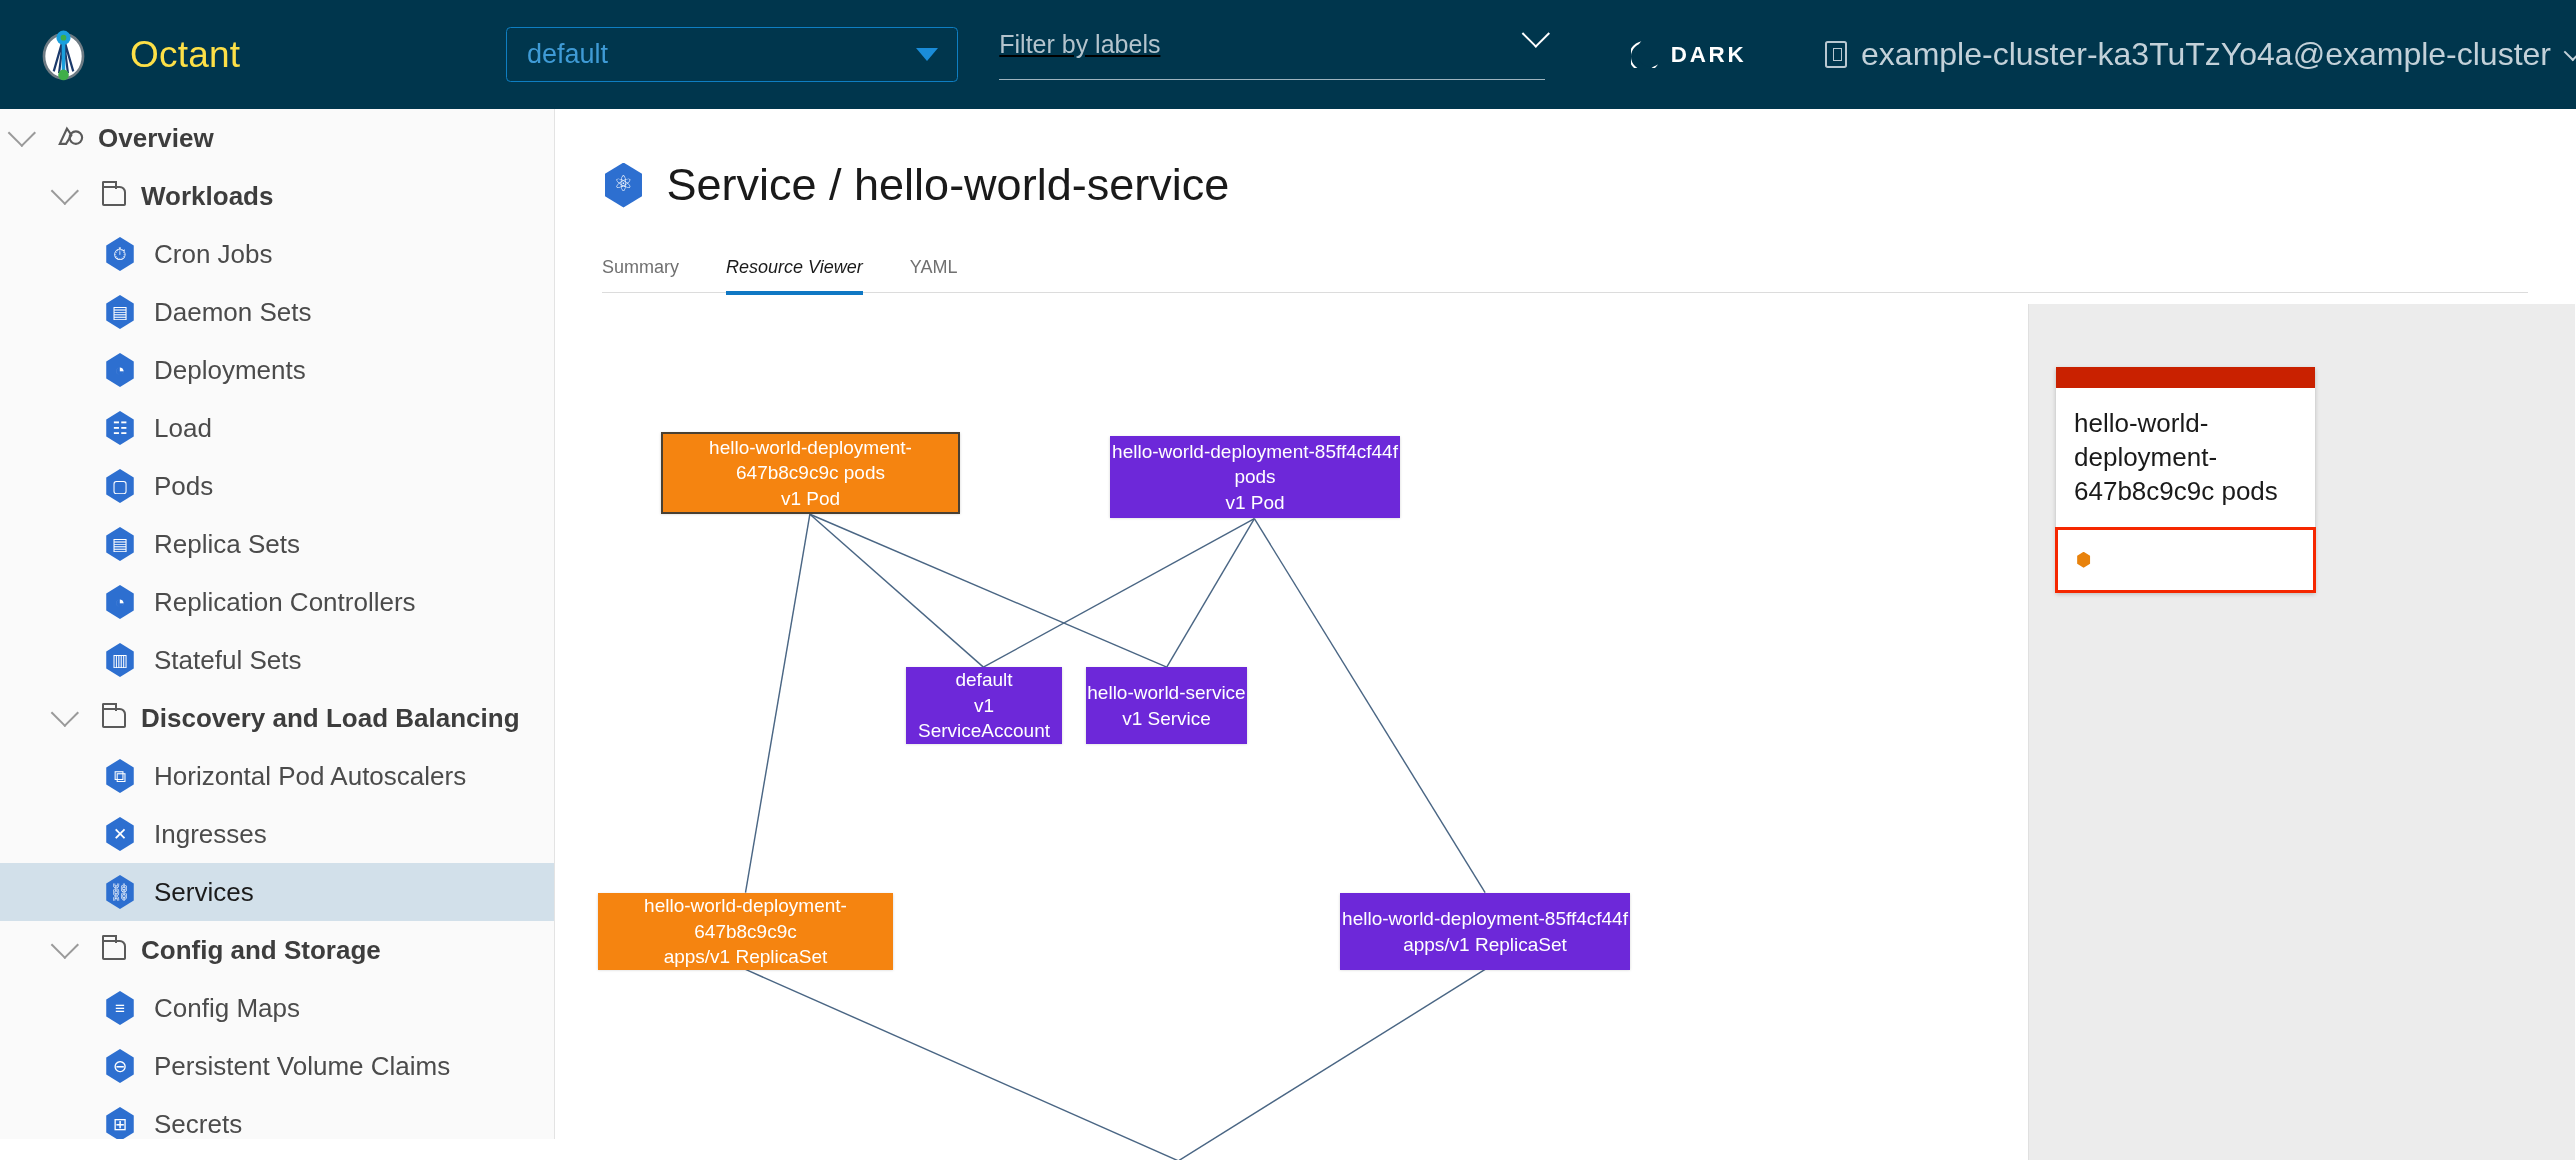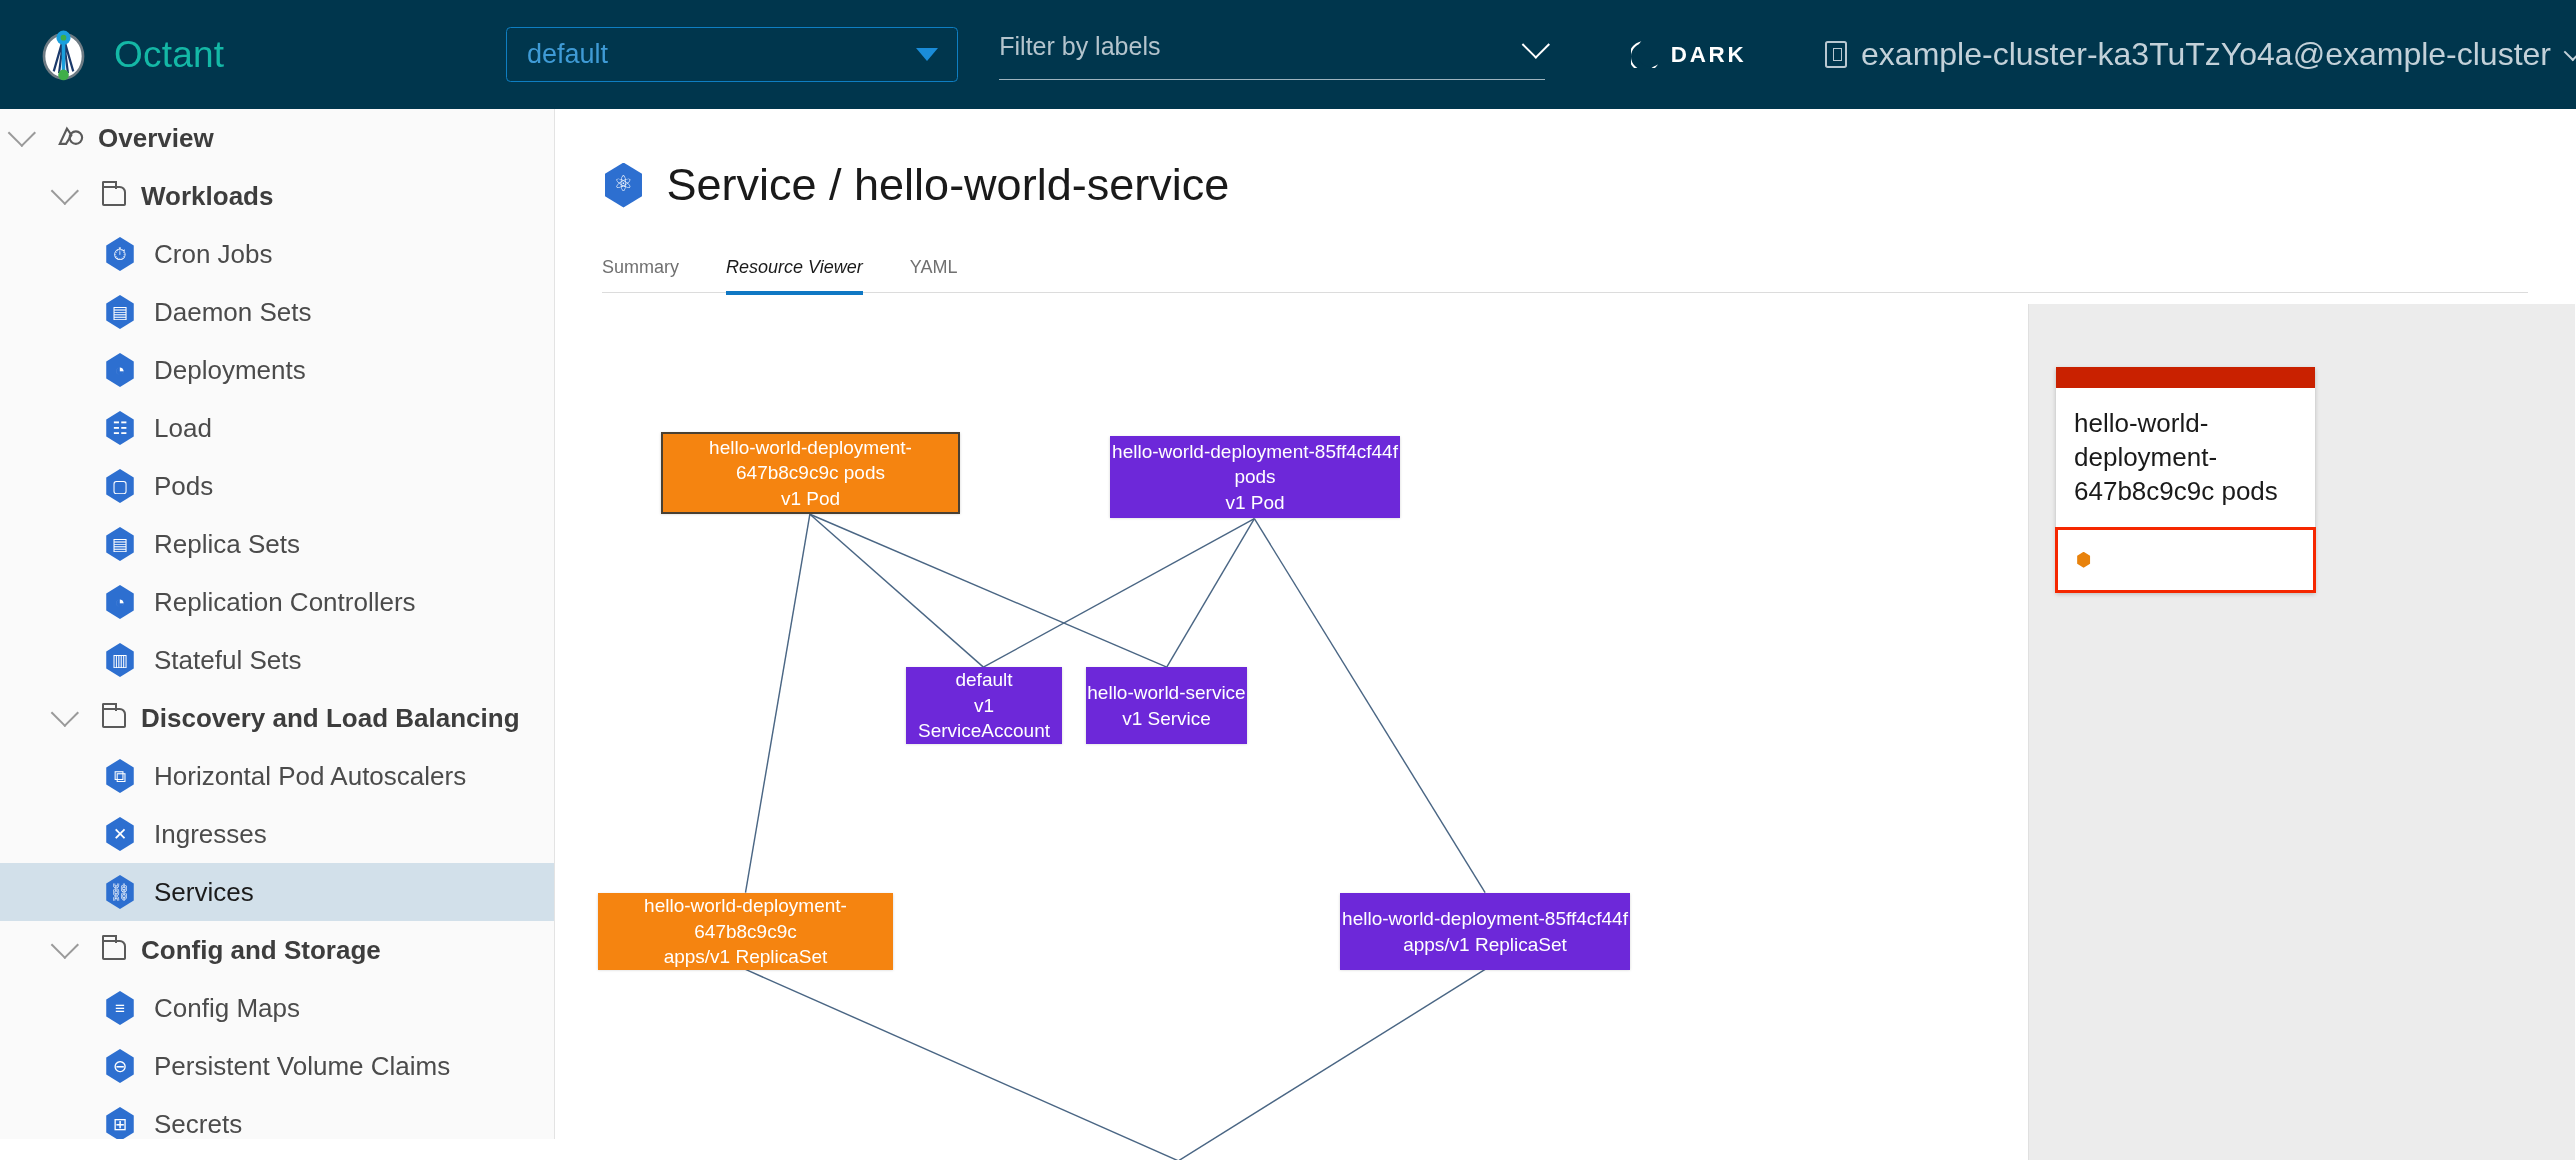--- a/index.html
+++ b/index.html
@@ -13,44 +13,45 @@
   
   .topbar {
     position: absolute; top: 0; left: 0;
     width: 2576px; height: 109px;
     background: #00364d;
     display: flex; align-items: center;
   }
   .brand { display: flex; align-items: center; margin-left: 36px; width: 519px; }
   .brand-logo { width: 55px; height: 55px; position: relative; flex: none; }
   .brand-name {
-    color: #14b8a6; font-size: 37px; font-weight: 400;
-    margin-left: 23px; letter-spacing: 0.2px;
+    color: #fde047; font-size: 37px; font-weight: 400;
+    margin-left: 39px; letter-spacing: 0.2px;
   }
 
   .ns-select {
     width: 452px; height: 55px;
     border: 1.8px solid #0e7ec2; border-radius: 4.5px;
     background: transparent;
     display: flex; align-items: center;
     padding: 0 19.7px; margin-left: 27px; flex: none;
   }
   .ns-select-value { color: #3f9bd6; font-size: 27px; flex: 1; }
   .ns-caret {
     width: 0; height: 0;
     border-left: 11.6px solid transparent;
     border-right: 11.6px solid transparent;
     border-top: 13.4px solid #1a8cd8;
   }
 
   .label-filter {
     width: 546px; margin-left: 41px; flex: none;
     border-bottom: 1.8px solid #9eb4bf;
-    height: 50px; display: flex; align-items: flex-end;
+    height: 50px; display: flex; align-items: flex-start;
     padding-bottom: 18px;
+    text-decoration: underline;
   }
   .label-filter-text { color: #b4c4cd; font-size: 25px; flex: 1; }
   .chev-down {
     width: 19.7px; height: 19.7px;
     border-right: 2.7px solid #ffffff;
     border-bottom: 2.7px solid #ffffff;
     transform: rotate(45deg) translate(-4.5px,-4.5px);
   }
 
   .dark-toggle {

